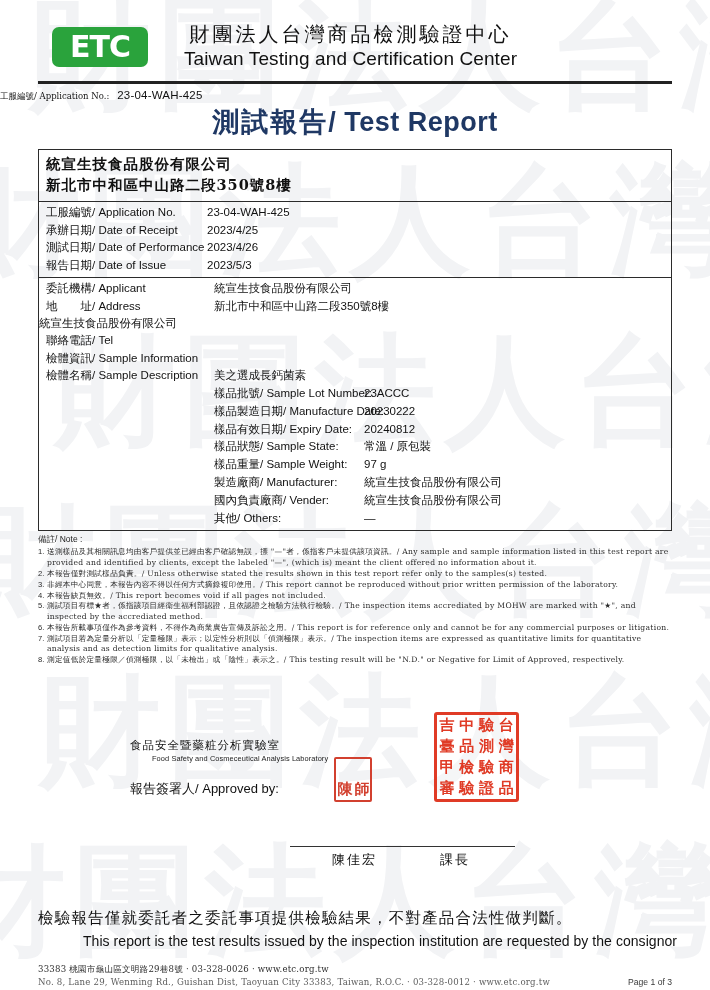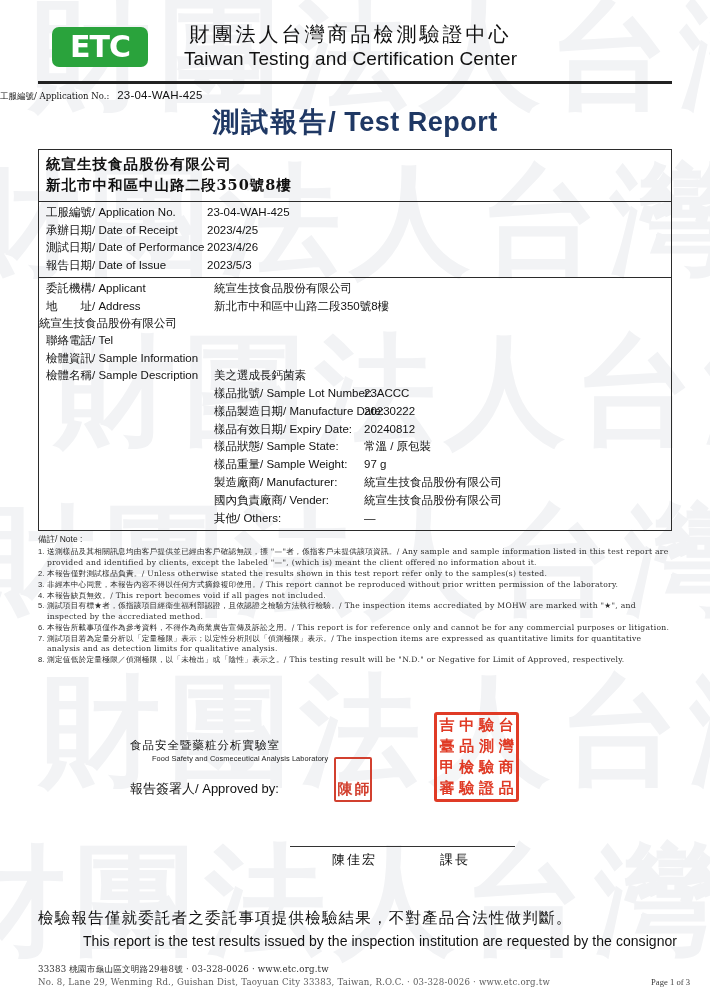--- a/index.html
+++ b/index.html
@@ -231,22 +231,22 @@
 
   
   .footer { position:absolute; left:0; right:0; bottom: 2px; z-index: 2;}
   .foot-1, .foot-2 {
     font-family:"DejaVu Serif","Liberation Serif",serif;
     font-size: 8.6px; color:#2d2d2d; padding-left: 38px;
     letter-spacing: 0.2px; line-height: 1.45;
   }
   .foot-2 { color:#5d5d5d; }
   .page-no {
-    position:absolute; right: 20px; bottom: 1px;
-    font-family:Liberation Serif, serif;
+    position:absolute; right: 38px; bottom: 1px;
+    font-family:Liberation Sans, sans-serif;
     font-size: 8.6px; color:#3a3a3a;
   }
 </style>
 </head>
 <body>
 
 <div class="page">
 
   <div class="watermark">
     <div class="wm-row wm-r1">財團法人台灣商品檢測驗證中心</div>
@@ -445,17 +445,17 @@
     <span>驗</span>
     <span>商</span>
     <span>審</span>
     <span>驗</span>
     <span>證</span>
     <span>品</span>
   </div>
 
   <div class="footer">
     <div class="foot-1">33383 桃園市龜山區文明路29巷8號 · 03-328-0026 · www.etc.org.tw</div>
-    <div class="foot-2">No. 8, Lane 29, Wenming Rd., Guishan Dist, Taoyuan City 33383, Taiwan, R.O.C. · 03-328-0026 · www.etc.org.tw</div>
+    <div class="foot-2">No. 8, Lane 29, Wenming Rd., Guishan Dist, Taoyuan City 33383, Taiwan, R.O.C. · 03-328-0012 · www.etc.org.tw</div>
     <div class="page-no">Page 1 of 3</div>
   </div>
 
 </div>
 
 </body></html>

